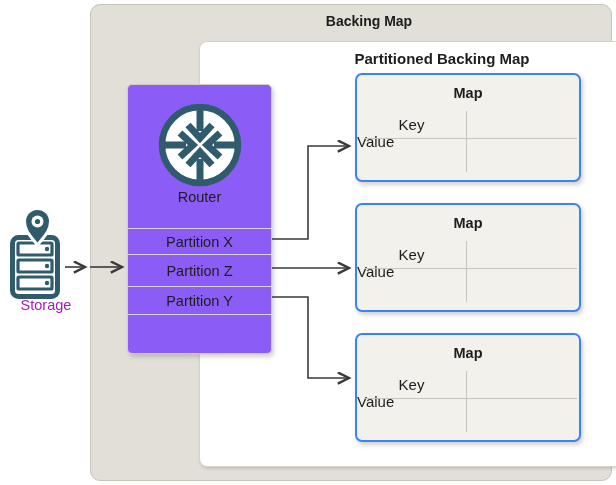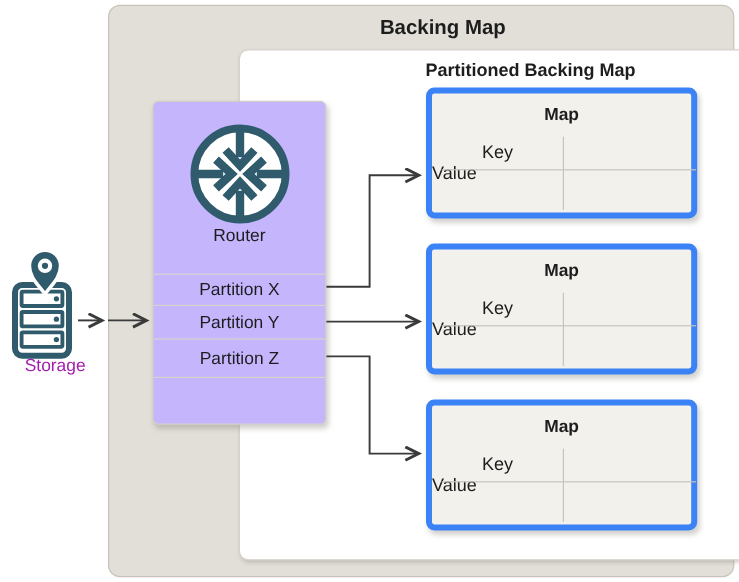--- a/index.html
+++ b/index.html
@@ -3,45 +3,45 @@
 <meta charset="utf-8">
 <style>
   html,body{margin:0;padding:0;background:#ffffff;}
   body{font-family:"Liberation Sans","DejaVu Sans",sans-serif;color:#1d1d1d;}
   .canvas{position:relative;width:616px;height:485px;background:#fff;overflow:hidden;}
 
   
   .outer-box{position:absolute;left:90px;top:4px;width:522px;height:477px;
     background:#e1dfd8;border:1px solid #c7c3ba;border-radius:10px;box-sizing:border-box;}
   .outer-title{position:absolute;left:0;right:0;top:8px;text-align:center;
-    font-weight:bold;font-size:17px;margin-left:36px;}
+    font-weight:bold;font-size:14px;margin-left:36px;}
   .inner-box{position:absolute;left:108px;top:36px;width:486px;height:426px;
     background:#ffffff;border:1px solid #d6d2ca;border-radius:8px;box-sizing:border-box;
     box-shadow:1px 2px 3px rgba(110,105,95,0.25);}
   .inner-title{position:absolute;left:0;right:0;top:8px;text-align:center;
     font-weight:bold;font-size:15px;}
 
   
   .router-box{position:absolute;left:127px;top:84px;width:145px;height:270px;
-    background:#c4b5fd;border:1px solid #d3cfc7;border-radius:5px;box-sizing:border-box;
+    background:#8b5cf6;border:1px solid #d3cfc7;border-radius:5px;box-sizing:border-box;
     box-shadow:2px 3px 4px rgba(110,105,95,0.3);display:flex;flex-direction:column;}
   .router-top{position:relative;height:143px;flex:none;}
   .router-icon{position:absolute;left:28px;top:16px;}
   .router-label{position:absolute;left:0;right:0;top:104px;height:16px;line-height:16px;
     text-align:center;font-size:14.5px;}
   .partition-row{flex:none;border-top:1px solid #d7d4cc;font-size:14.5px;
     display:flex;align-items:center;justify-content:center;}
   .row-x{height:25px;}
   .row-y{height:27px;}
   .row-z{height:31px;}
   .partition-empty{flex:1;border-top:1px solid #d7d4cc;}
 
   
   .map-box{position:absolute;left:355px;width:226px;height:109px;
-    background:#f3f1ec;border:5px solid #3b82f6;border-radius:7px;box-sizing:border-box;
+    background:#f3f1ec;border:2px solid #3b82f6;border-radius:7px;box-sizing:border-box;
     box-shadow:2px 3px 4px rgba(110,105,95,0.3);}
   .map-1{top:73px;} .map-2{top:203px;} .map-3{top:333px;}
   .map-title{position:absolute;left:0;right:0;top:10px;text-align:center;
     font-weight:bold;font-size:14.5px;}
   .map-headers{position:absolute;left:0;top:41px;width:226px;display:flex;font-size:15px;flex-direction:column;}
   .map-key{width:109px;text-align:center;}
   .map-value{width:117px;text-align:left;}
   .map-vline{position:absolute;left:109px;top:36px;width:1px;height:61px;background:#c7c4bd;}
   .map-hline{position:absolute;left:8px;top:63px;width:212px;height:1px;background:#c7c4bd;}
 
@@ -75,22 +75,22 @@
           <path d="M-12,20 L0,7 L12,20"></path>
           <path d="M-38,0 L-14,0"></path>
           <path d="M-20,-12 L-7,0 L-20,12"></path>
           <path d="M38,0 L14,0"></path>
           <path d="M20,-12 L7,0 L20,12"></path>
         </g>
       </svg>
       <div class="router-label">Router</div>
     </div>
     <div class="partition-row row-x">Partition X</div>
+    <div class="partition-row row-z">Partition Z</div>
     <div class="partition-row row-y">Partition Y</div>
-    <div class="partition-row row-z">Partition Z</div>
     <div class="partition-empty"></div>
   </div>
 
   <div class="map-box map-1">
     <div class="map-title">Map</div>
     <div class="map-headers">
       <div class="map-key">Key</div>
       <div class="map-value">Value</div>
     </div>
     <div class="map-vline"></div>

